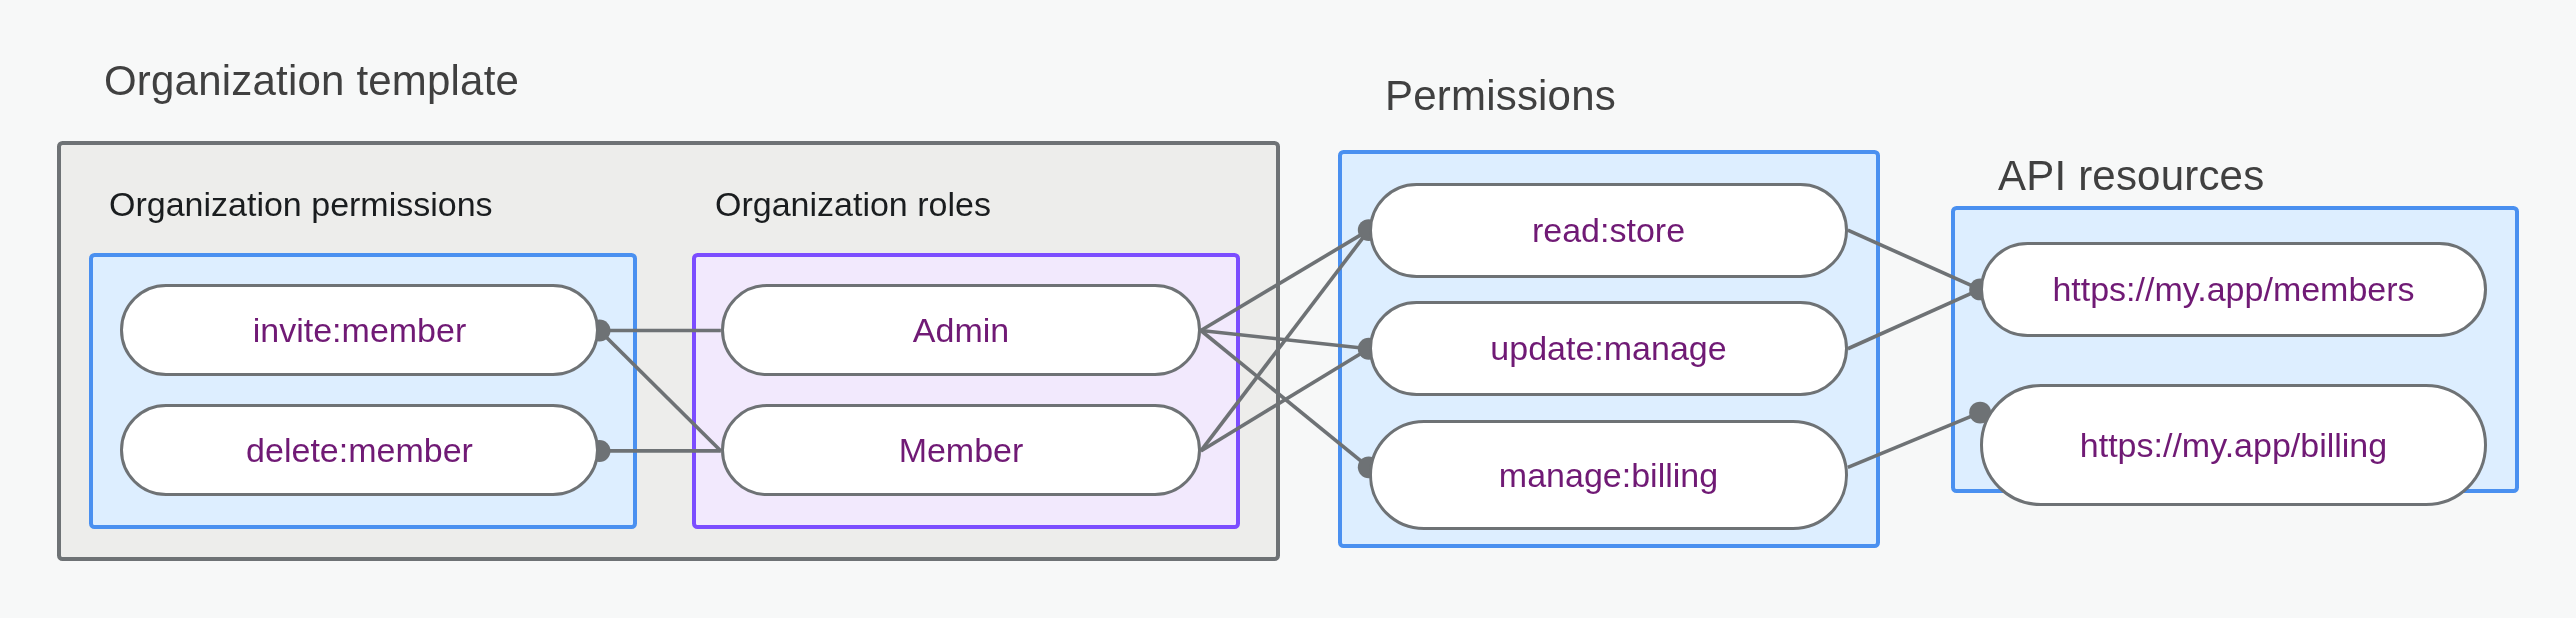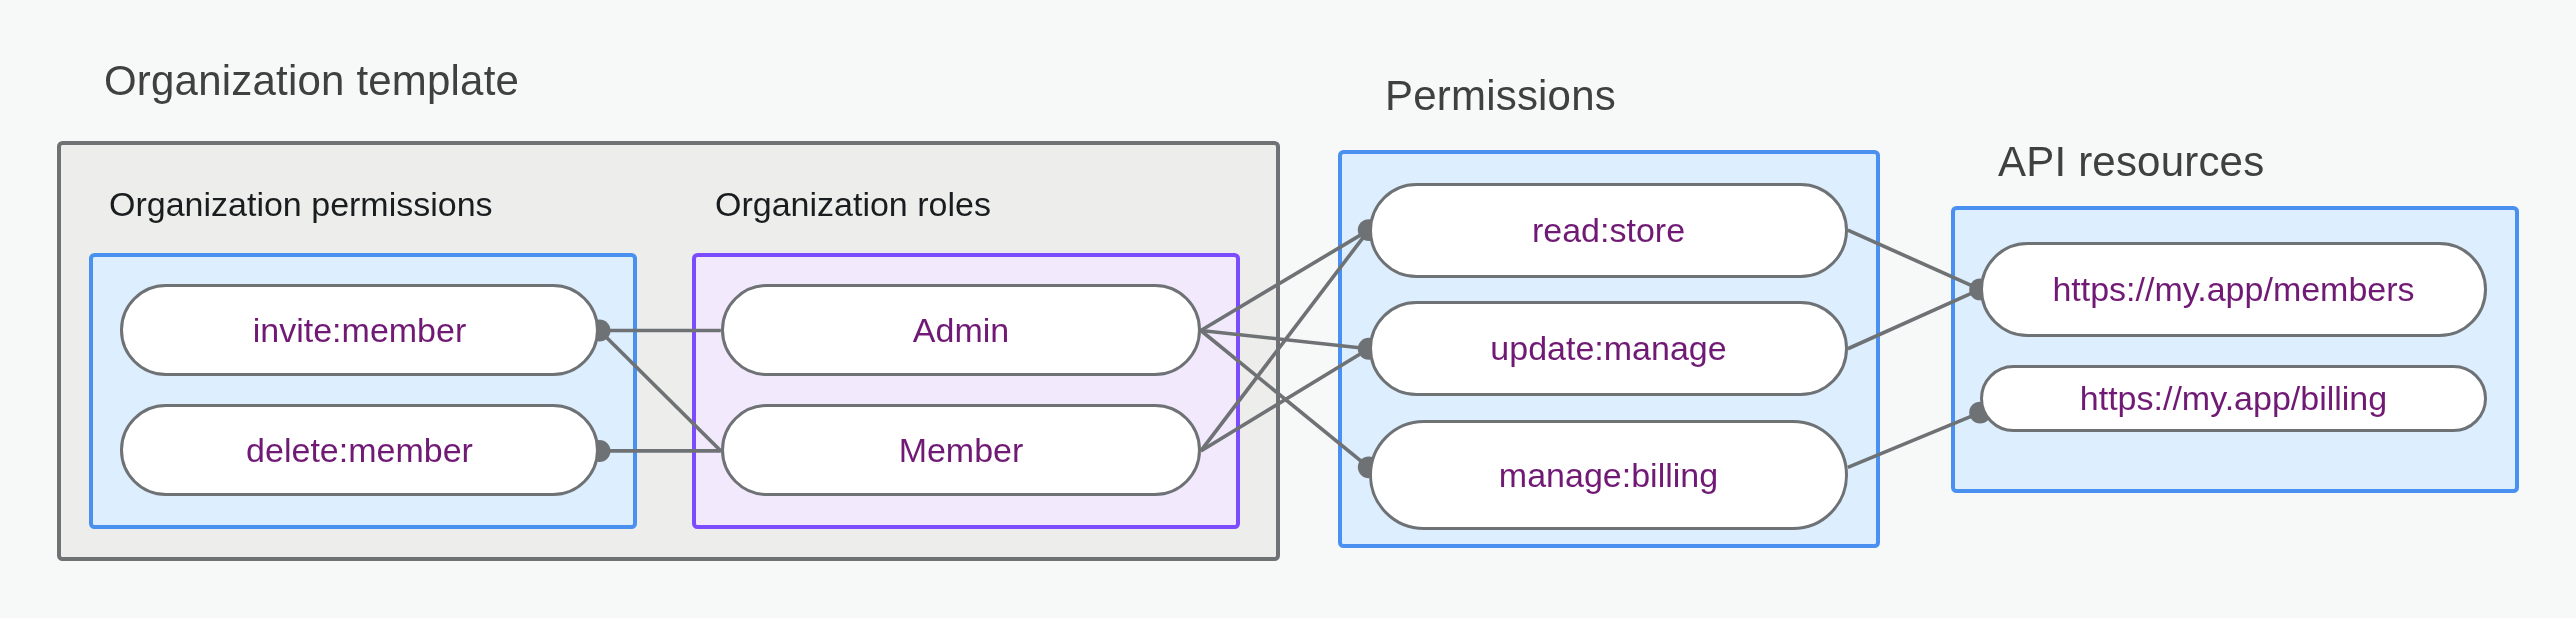--- a/index.html
+++ b/index.html
@@ -152,26 +152,26 @@
   </div>
 
   <div class="pill" style="left:1369px; top:301px; width:479px; height:95px;">
     <span>update:manage</span>
   </div>
 
   <div class="pill" style="left:1369px; top:420px; width:479px; height:110px;">
     <span>manage:billing</span>
   </div>
 
-  <div class="group-label" style="left:1951px; top:141px;">API resources</div>
+  <div class="group-label" style="left:1951px; top:155px;">API resources</div>
 
   <div class="box box-blue" style="left:1951px; top:206px; width:568px; height:287px;"></div>
 
   <div class="pill" style="left:1980px; top:242px; width:507px; height:95px;">
     <span>https://my.app/members</span>
   </div>
 
-  <div class="pill" style="left:1980px; top:365px; width:507px; height:67px;text-align:right;">
+  <div class="pill" style="left:1980px; top:384px; width:507px; height:122px;text-align:right;">
     <span>https://my.app/billing</span>
   </div>
 
 </div>
 
 
 </body></html>

